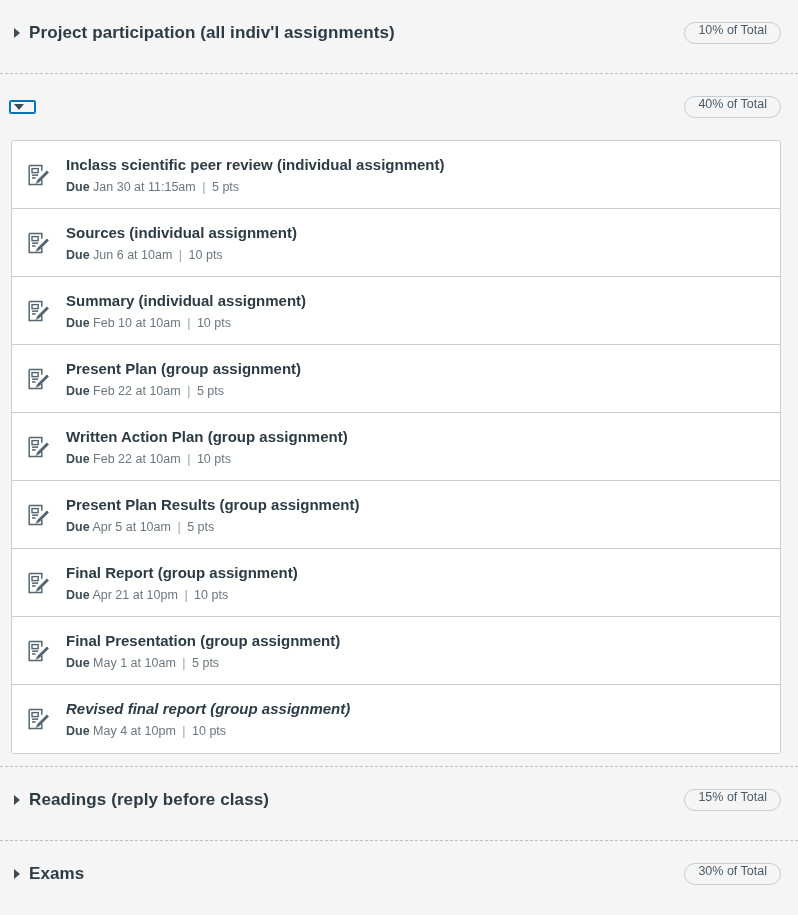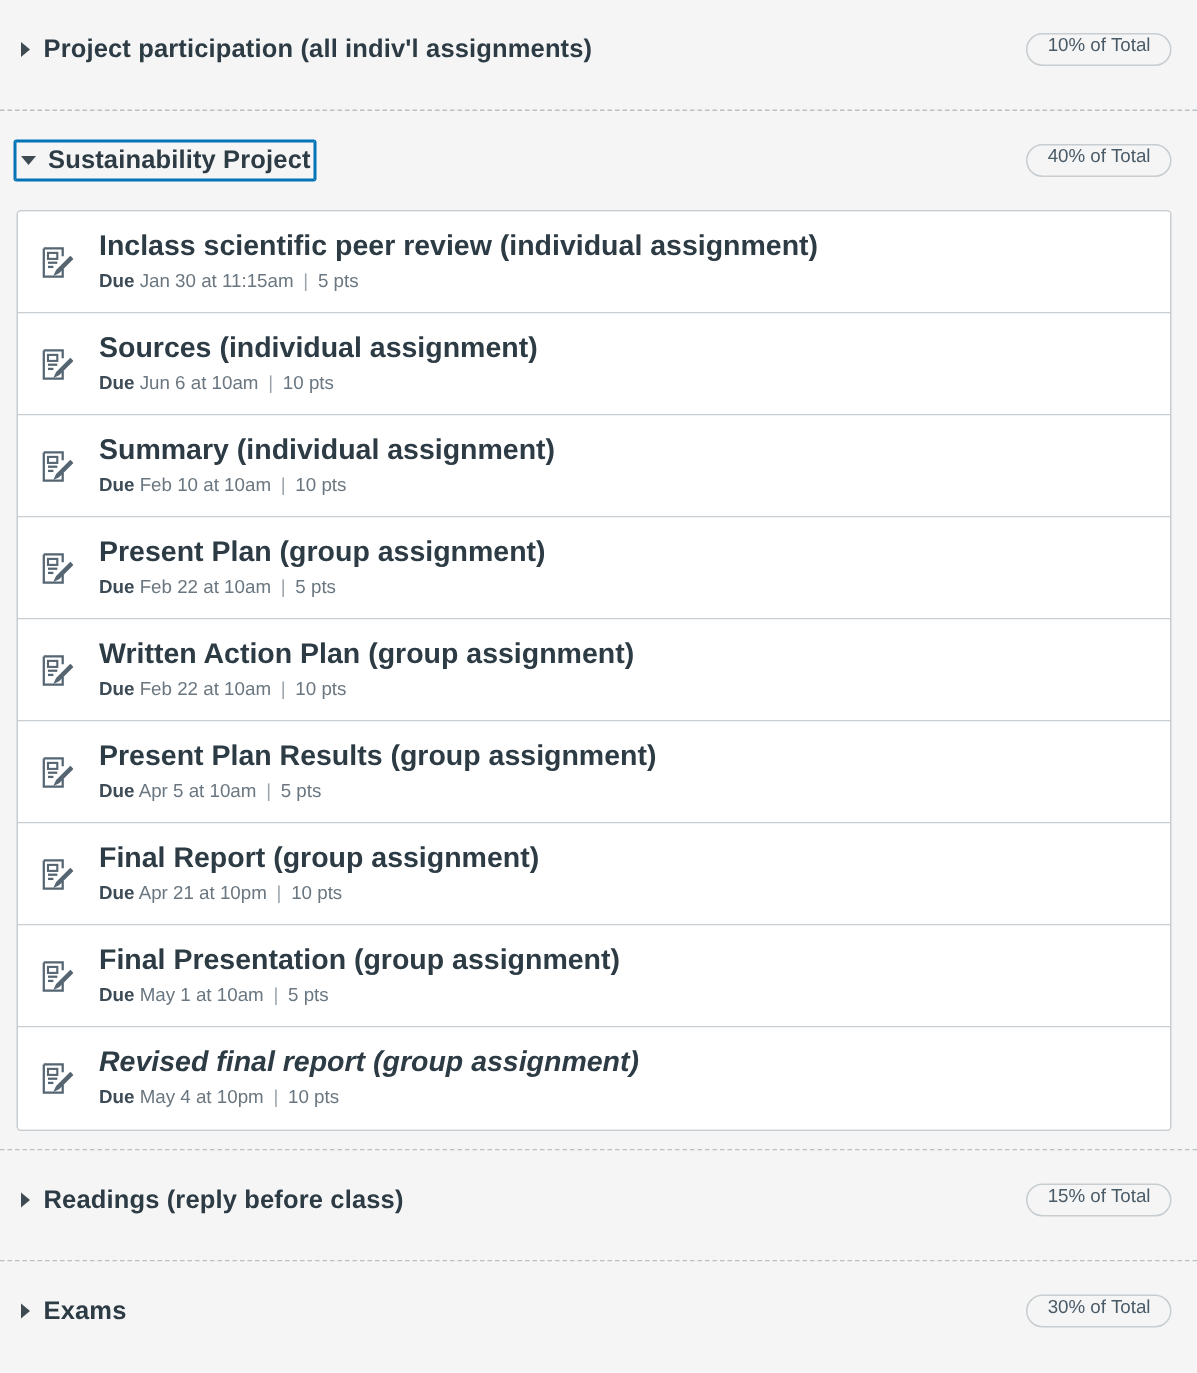--- a/index.html
+++ b/index.html
@@ -136,21 +136,21 @@
   }
 
   .assignment-body {
     min-width: 0;
     display: flex;
     flex-direction: column;
     justify-content: center;
   }
 
   .assignment-title {
-    font-size: 19px;
+    font-size: 15px;
     font-weight: 700;
     color: #2d3b45;
     line-height: 19px;
     margin-bottom: 6px;
     white-space: nowrap;
   }
 
   .assignment-meta {
     font-size: 12.5px;
     color: #6b7780;
@@ -188,21 +188,20 @@
           </span>
         </div>
         <span class="group-pill">10% of Total</span>
       </div>
       <div class="spacer-xs"></div>
       <div class="divider"></div>
       <div class="group-header">
         <div class="group-header-left">
           <span class="toggle-box focused">
             <span class="caret down"></span>
-            <span class="group-title">Sustainability Project</span>
           </span>
         </div>
         <span class="group-pill">40% of Total</span>
       </div>
       <div class="assignment-list">
         <div class="assignment-row">
           <span class="assignment-icon">
             <svg width="22" height="22" viewBox="0 0 22 22">
               <path d="M2.2 1.6 h12.6 v5.2 M2.2 1.6 v18.8 h12.6 v-5.0" fill="none" stroke="#556572" stroke-width="1.5"></path>
               <rect x="5" y="4.6" width="6.2" height="4" fill="none" stroke="#556572" stroke-width="1.4"></rect>

